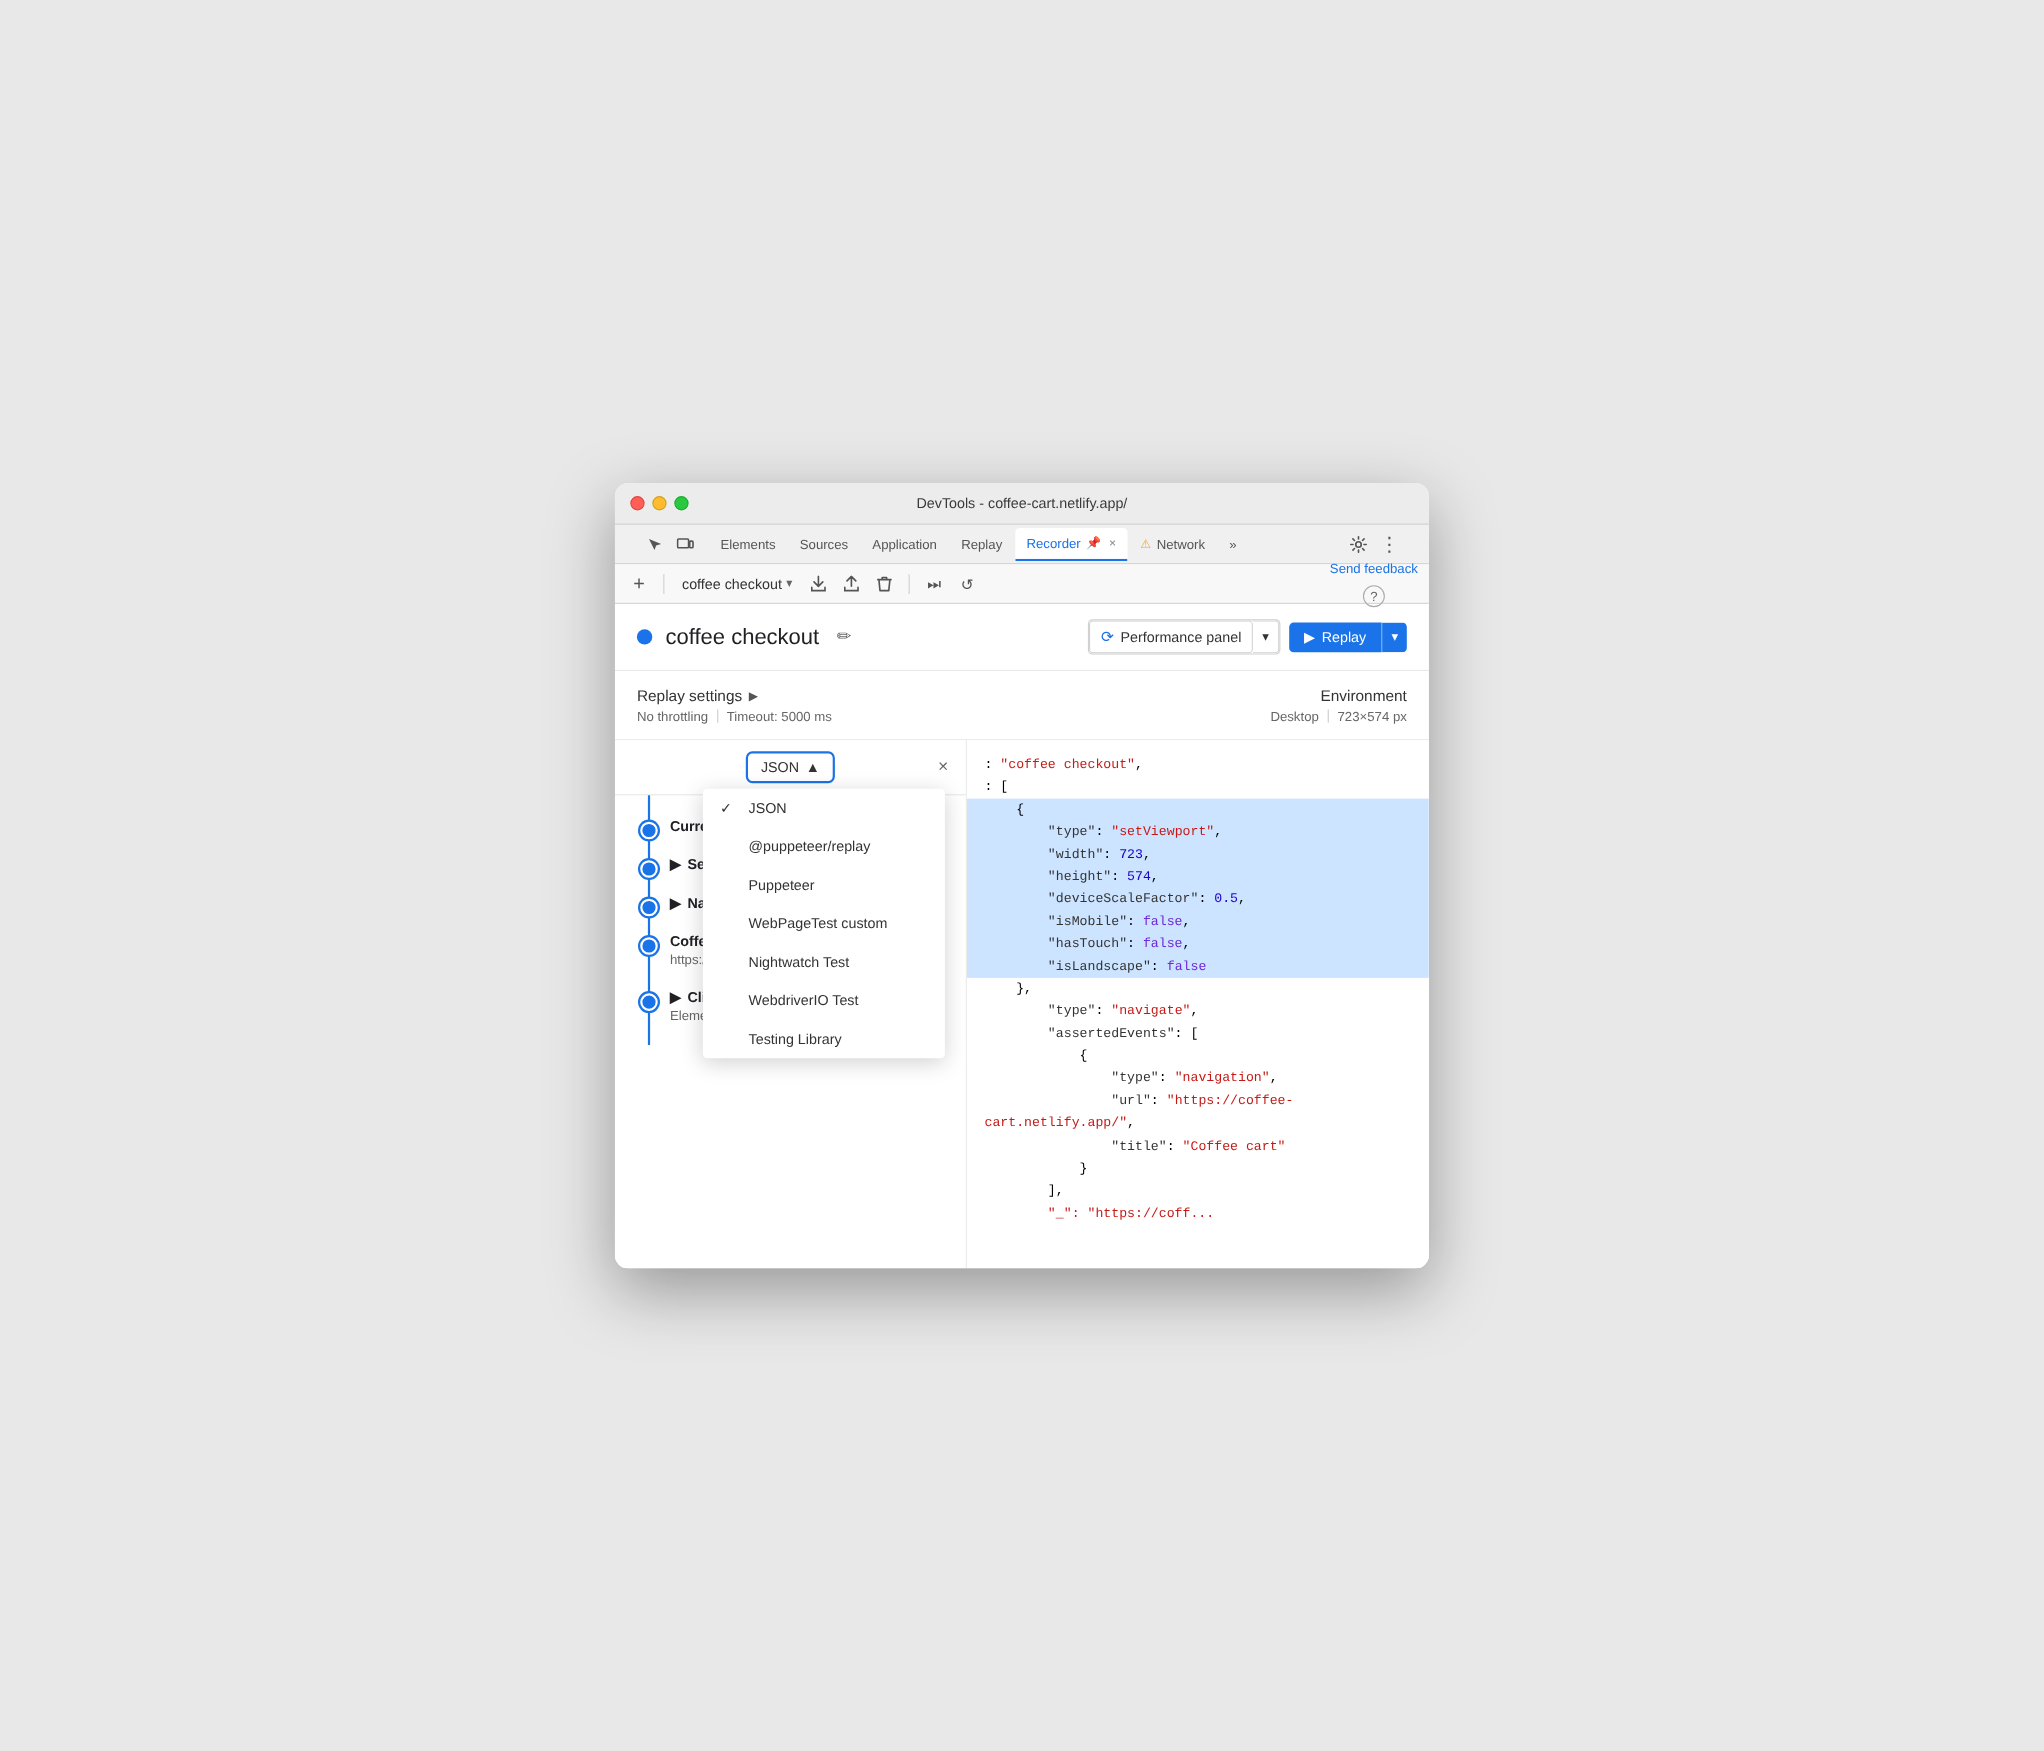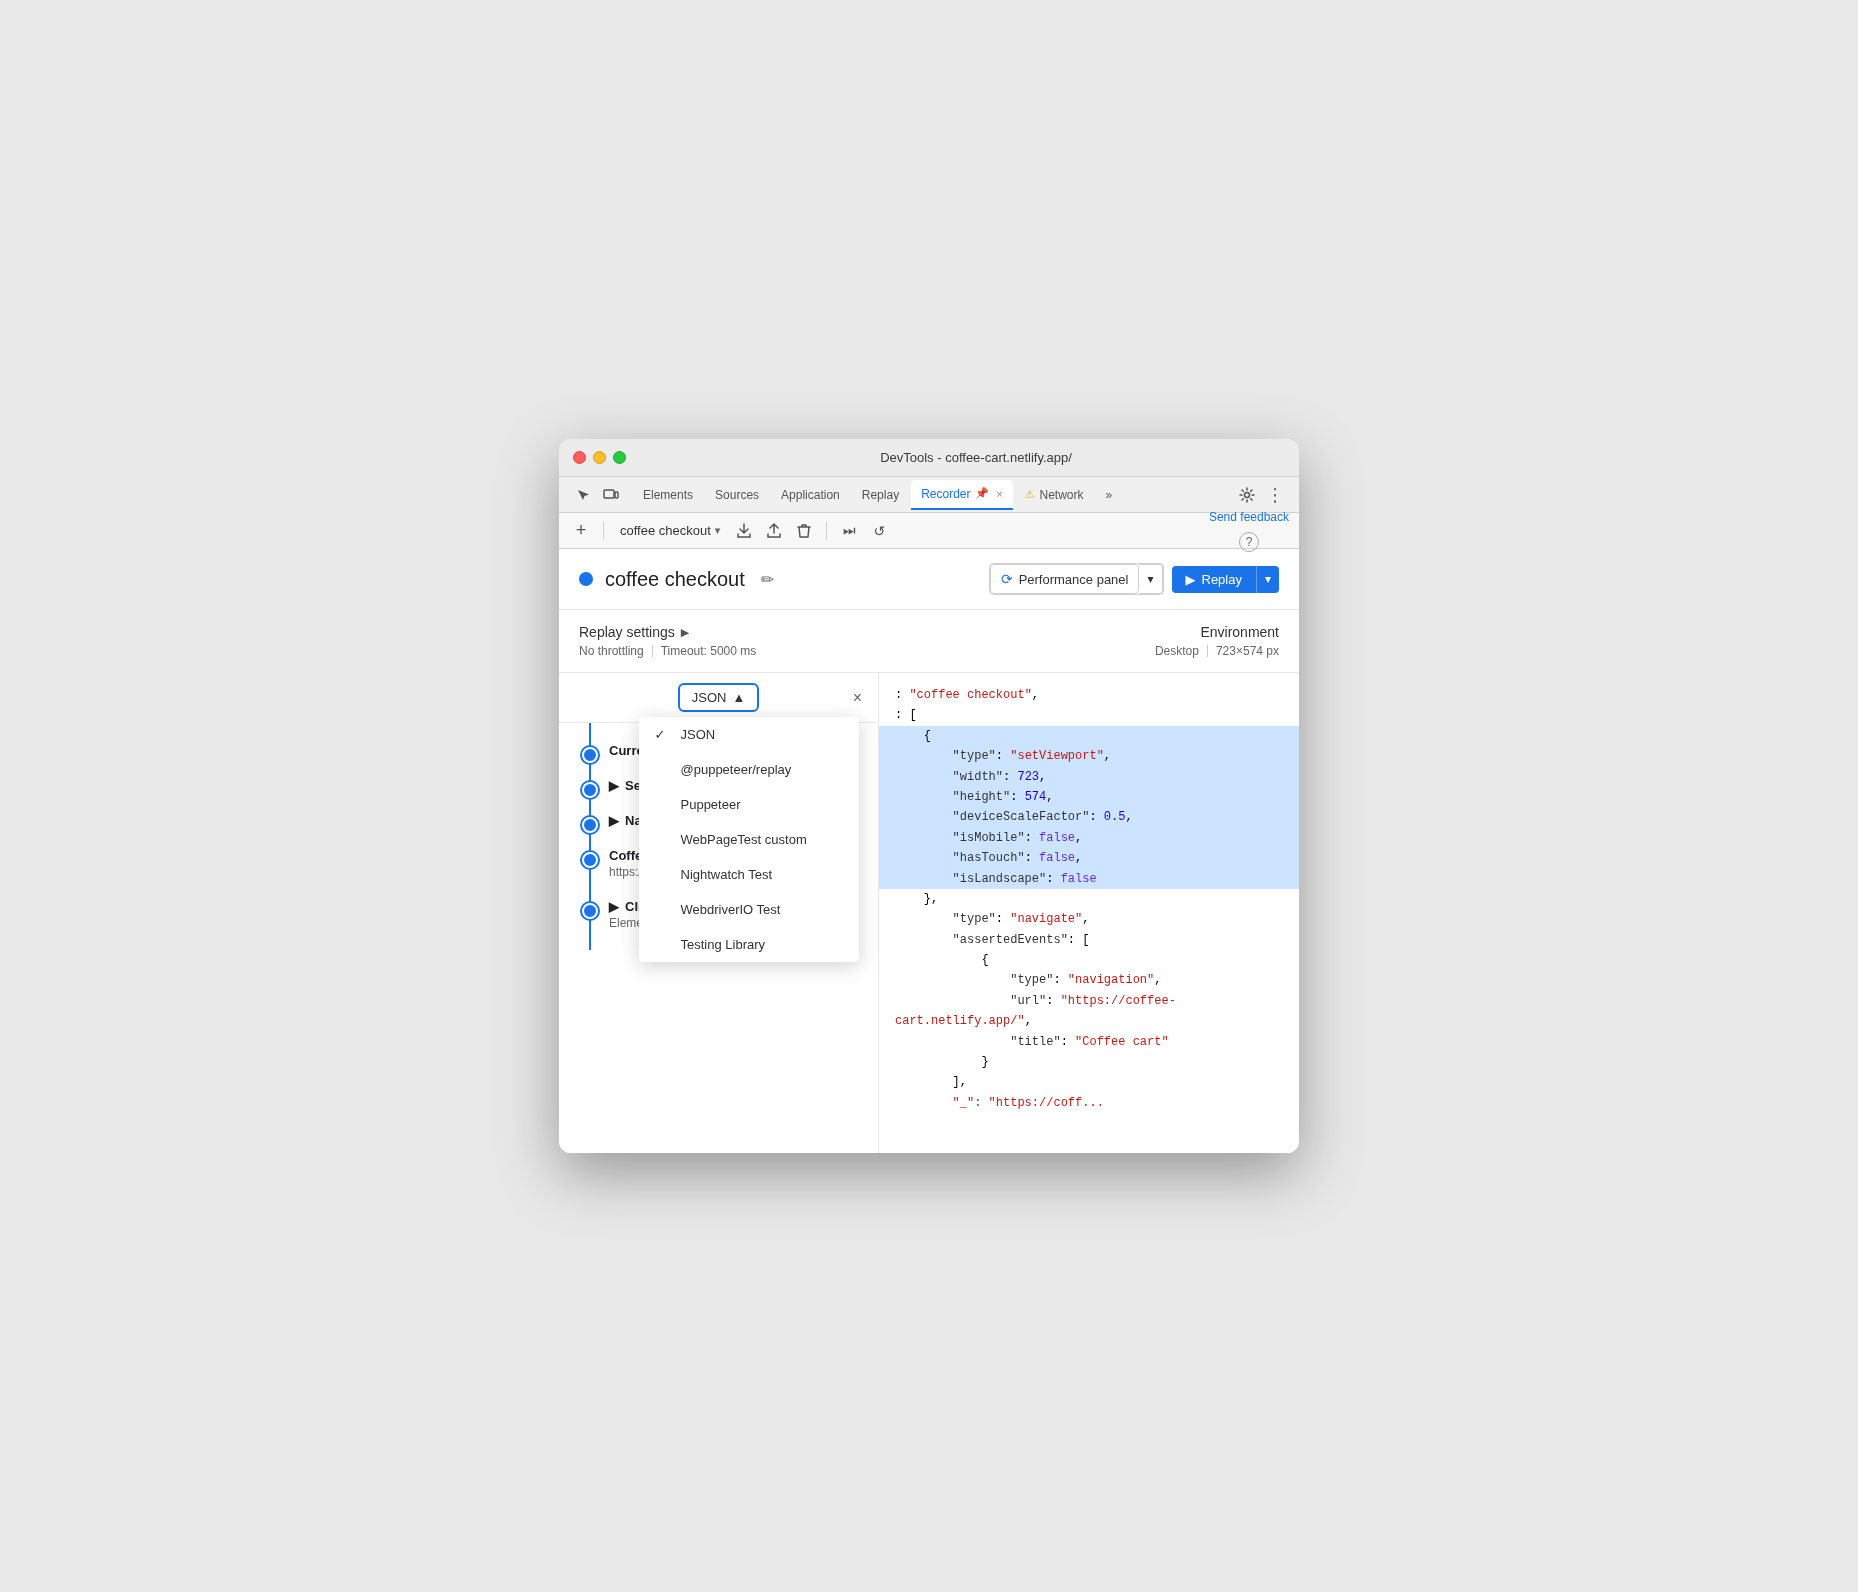--- a/index.html
+++ b/index.html
@@ -43,30 +43,29 @@
     .tl-red { background: #ff5f57; border: 1px solid #e0443e; }
     .tl-yellow { background: #febc2e; border: 1px solid #d4a017; }
     .tl-green { background: #28c840; border: 1px solid #1aab29; }
     .title-bar-title {
       position: absolute;
       left: 50%;
       transform: translateX(-50%);
       font-size: 13px;
       color: #3a3a3a;
       font-weight: 500;
-      margin-left: 47px;
     }
     
     .tab-bar {
       display: flex;
       align-items: center;
       background: #f0f0f0;
       border-bottom: 1px solid #d0d0d0;
       height: 36px;
-      padding: 0 12px;
+      padding: 0 24px;
       gap: 2px;
     }
     .tab-bar-left {
       display: flex;
       align-items: center;
       gap: 4px;
       margin-right: 8px;
     }
     .icon-btn {
       width: 24px;

